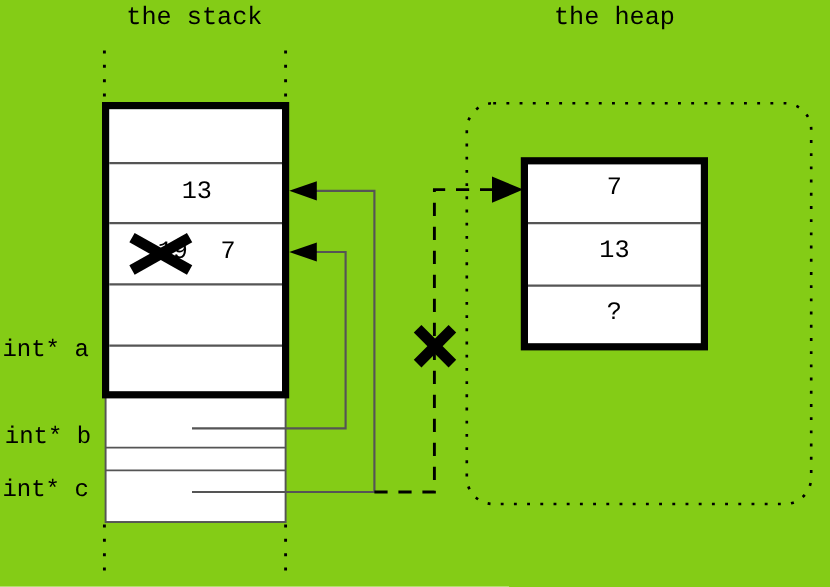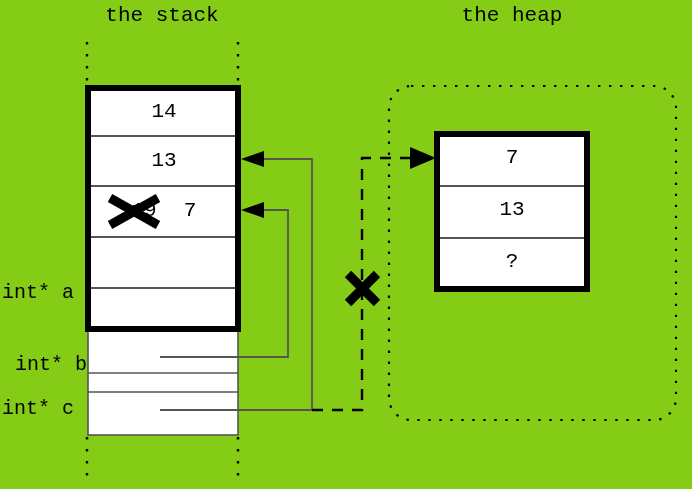--- a/index.html
+++ b/index.html
@@ -65,21 +65,21 @@
     top: 200px;
   }
 
   
   .heap-val { left: 436px; width: 152px; }
   #hv0 { top: 147px; }
   #hv1 { top: 199px; }
   #hv2 { top: 251px; }
 
   #lbl-a { left: 2px;  top: 283px; }
-  #lbl-b { left: 15px;  top: 355px; }
+  #lbl-b { left: 4px;  top: 355px; }
   #lbl-c { left: 2px;  top: 399px; }
 </style>
 </head>
 <body>
 
 <div id="diagram">
 
   <svg id="vector-layer" viewBox="0 0 692 489" xmlns="http://www.w3.org/2000/svg">
 
     <g>
@@ -136,21 +136,20 @@
     <g>
       <rect x="437" y="134" width="150" height="155" fill="#ffffff" stroke="#000000" stroke-width="6"></rect>
       <line x1="440" y1="186" x2="584" y2="186" stroke="#555555" stroke-width="1.8"></line>
       <line x1="440" y1="238" x2="584" y2="238" stroke="#555555" stroke-width="1.8"></line>
     </g>
   </svg>
 
   <div class="txt title" id="title-stack">the stack</div>
   <div class="txt title" id="title-heap">the heap</div>
 
-  <div class="txt cell-value stack-val" id="sv0">14</div>
   <div class="txt cell-value stack-val" id="sv1">13</div>
 
   <div class="txt cell-value" id="sv2-struck">19</div>
   <div class="txt cell-value" id="sv2-new">7</div>
 
 
   <div class="txt cell-value heap-val" id="hv0">7</div>
   <div class="txt cell-value heap-val" id="hv1">13</div>
   <div class="txt cell-value heap-val" id="hv2">?</div>
 

